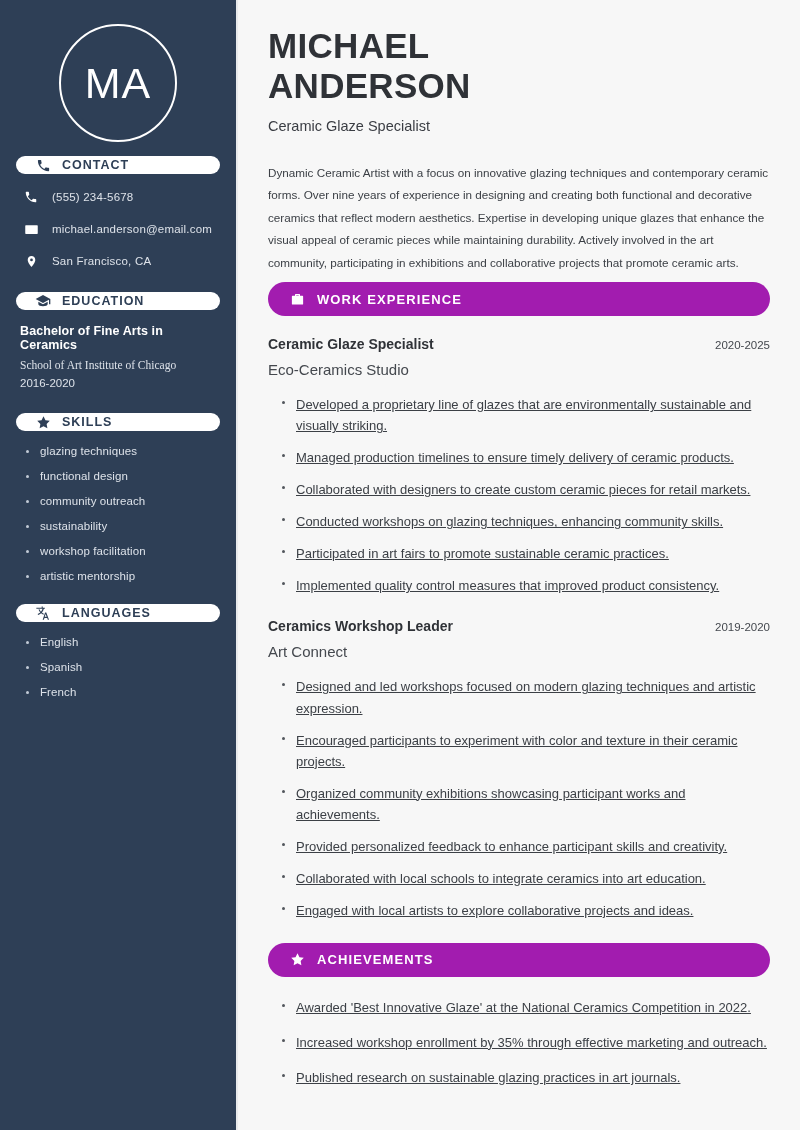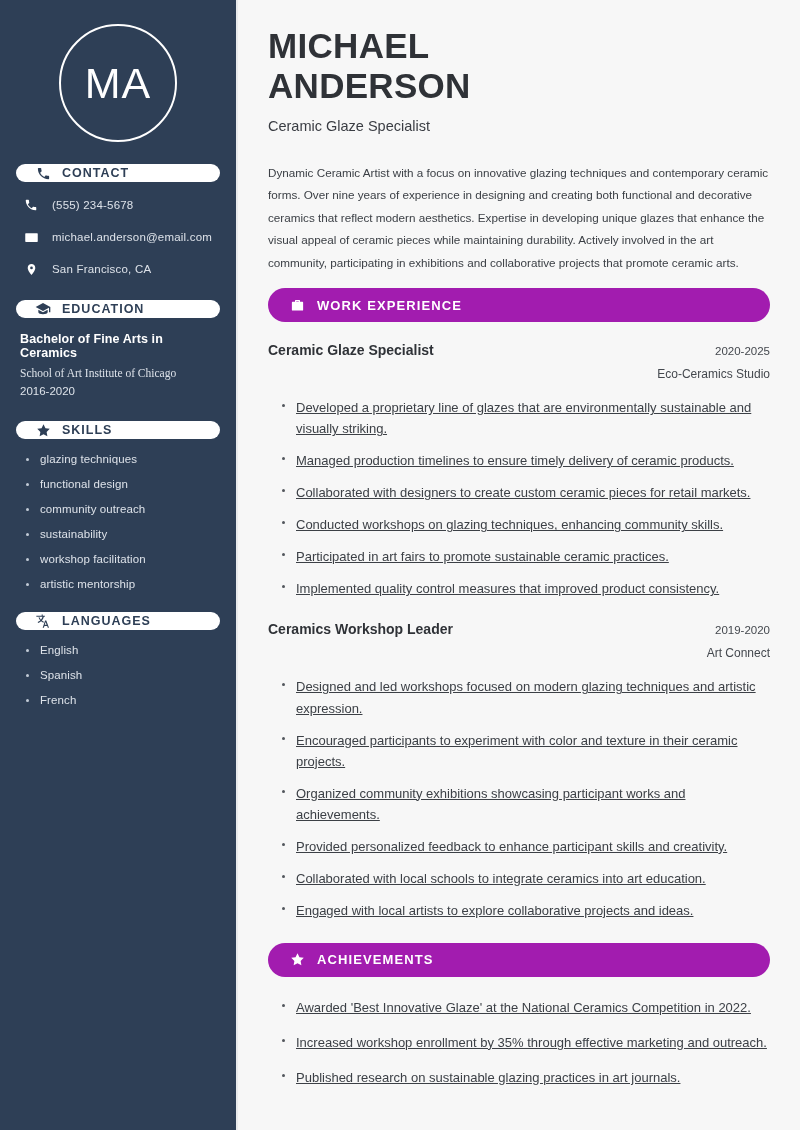--- a/index.html
+++ b/index.html
@@ -32,21 +32,21 @@
     box-sizing: border-box;
     padding: 0 16px;
     border-right: 2px solid #e9eaec;
     position: relative;
   }
 
   .avatar-wrap {
     display: flex;
     justify-content: center;
     padding-top: 24px;
-    padding-bottom: 22px;
+    padding-bottom: 14px;
   }
   .avatar {
     width: 118px;
     height: 118px;
     border-radius: 50%;
     border: 2px solid #ffffff;
     display: flex;
     align-items: center;
     justify-content: center;
     color: #ffffff;
@@ -166,21 +166,21 @@
   .name .ln { display: block; }
   .job-title {
     color: #3a3d43;
     font-size: 14.5px;
     margin-bottom: 28px;
   }
   .summary {
     color: #3c4046;
     font-size: 11.7px;
     line-height: 1.92;
-    margin-bottom: 14px;
+    margin-bottom: 8px;
   }
 
   .pill-dark {
     background: #a21caf;
     border-radius: 22px;
     height: 34px;
     display: flex;
     align-items: center;
     padding: 0 20px;
     box-sizing: border-box;
@@ -214,23 +214,22 @@
     font-size: 14px;
     font-weight: bold;
   }
   .job-dates {
     color: #44484e;
     font-size: 11.5px;
     white-space: nowrap;
   }
   .job-org {
     color: #44484e;
-    font-size: 12px;
+    font-size: 15px;
     margin-bottom: 16px;
-    text-align: right;
   }
 
   .main-list {
     list-style: none;
     margin: 0 0 22px 0;
     padding: 0 0 0 14px;
   }
   .main-list li {
     color: #3c4046;
     font-size: 13px;

